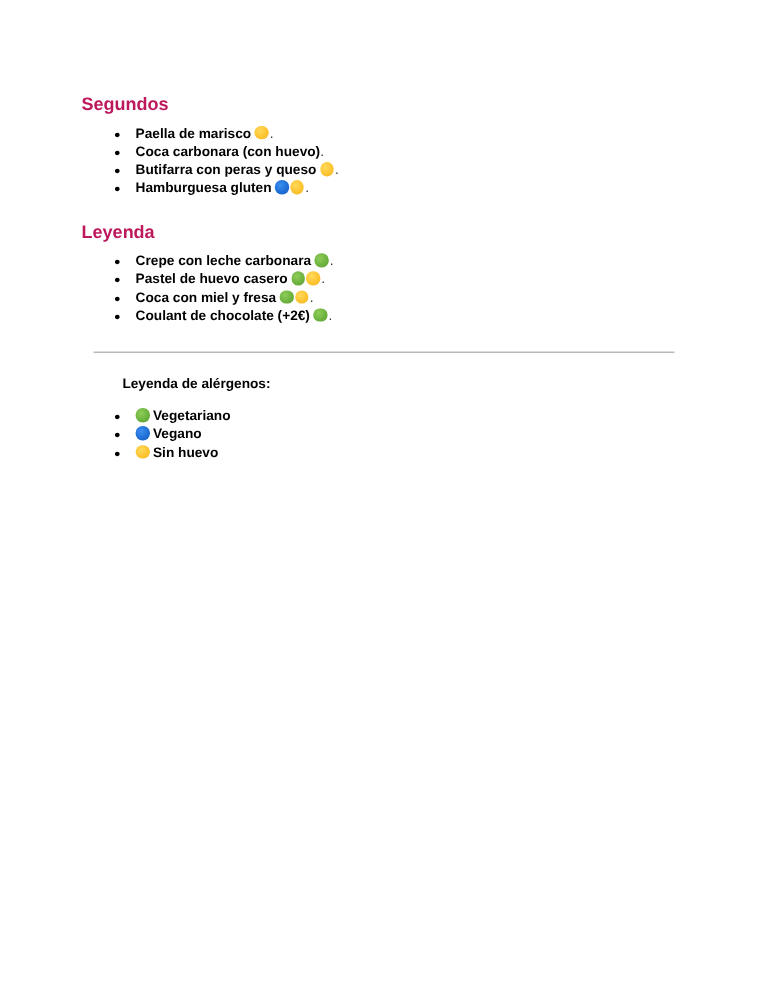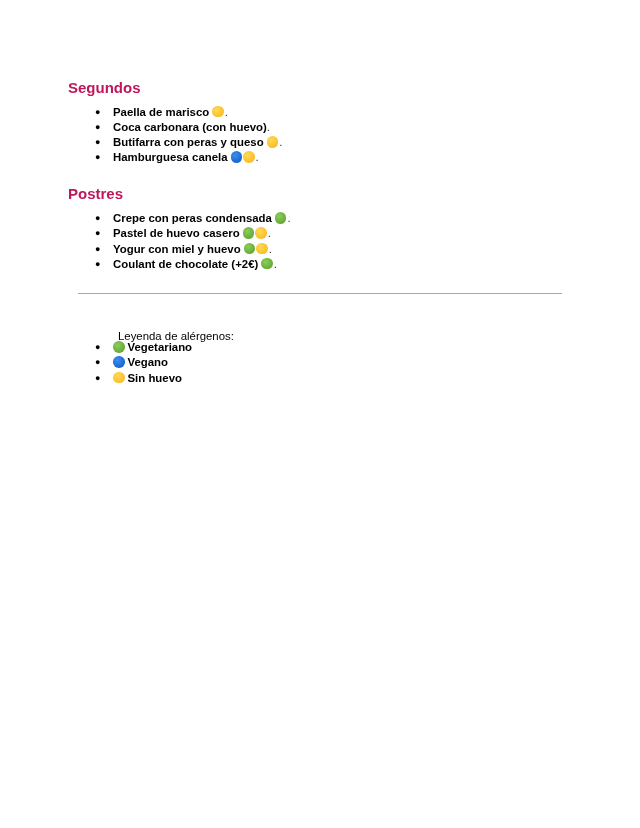--- a/index.html
+++ b/index.html
@@ -89,22 +89,22 @@
       top: 293px;
       width: 484px;
       height: 0;
       border-top: 1.5px solid #a8a8a8;
     }
     .legend-title {
       position: absolute;
       left: 75px;
       top: 313px;
       font-size: 11.4px;
-      font-weight: normal;
-      margin: 16px;
+      font-weight: bold;
+      margin: 0;
       line-height: 15px;
       padding-left: 27px;
     }
     .legend-item .dot { margin-right: 3px; }
   </style>
 </head>
 <body>
 
 <div class="page">
 
@@ -124,43 +124,43 @@
     </li>
     <li class="list-item">
       <span class="bullet">●</span>
       <span class="item-content">
         <span class="item-label">Butifarra con peras y queso</span><span class="space"></span><span class="dot yellow"></span><span class="period">.</span>
       </span>
     </li>
     <li class="list-item">
       <span class="bullet">●</span>
       <span class="item-content">
-        <span class="item-label">Hamburguesa canela</span><span class="space"></span><span class="dot blue"></span><span class="dot yellow"></span><span class="period">.</span>
+        <span class="item-label">Hamburguesa gluten</span><span class="space"></span><span class="dot blue"></span><span class="dot yellow"></span><span class="period">.</span>
       </span>
     </li>
   </ul>
 
-  <h2 class="section-heading" style="top:181px;">Postres</h2>
+  <h2 class="section-heading" style="top:181px;">Leyenda</h2>
   <ul class="list" style="top:211px;">
     <li class="list-item">
       <span class="bullet">●</span>
       <span class="item-content">
-        <span class="item-label">Crepe con peras condensada</span><span class="space"></span><span class="dot green"></span><span class="period">.</span>
+        <span class="item-label">Crepe con leche carbonara</span><span class="space"></span><span class="dot green"></span><span class="period">.</span>
       </span>
     </li>
     <li class="list-item">
       <span class="bullet">●</span>
       <span class="item-content">
         <span class="item-label">Pastel de huevo casero</span><span class="space"></span><span class="dot green"></span><span class="dot yellow"></span><span class="period">.</span>
       </span>
     </li>
     <li class="list-item">
       <span class="bullet">●</span>
       <span class="item-content">
-        <span class="item-label">Yogur con miel y huevo</span><span class="space"></span><span class="dot green"></span><span class="dot yellow"></span><span class="period">.</span>
+        <span class="item-label">Coca con miel y fresa</span><span class="space"></span><span class="dot green"></span><span class="dot yellow"></span><span class="period">.</span>
       </span>
     </li>
     <li class="list-item">
       <span class="bullet">●</span>
       <span class="item-content">
         <span class="item-label">Coulant de chocolate (+2€)</span><span class="space"></span><span class="dot green"></span><span class="period">.</span>
       </span>
     </li>
   </ul>
 

